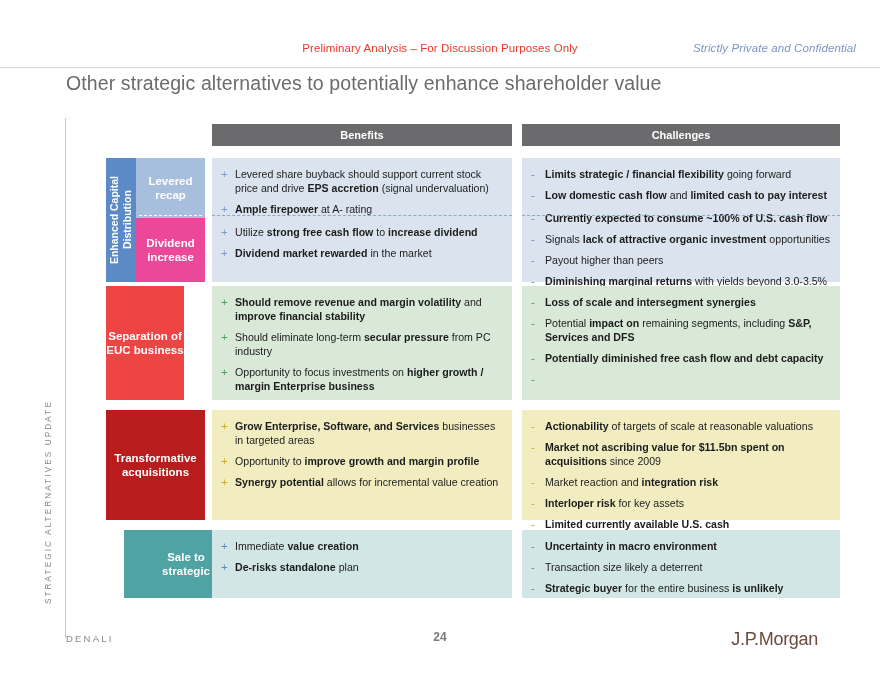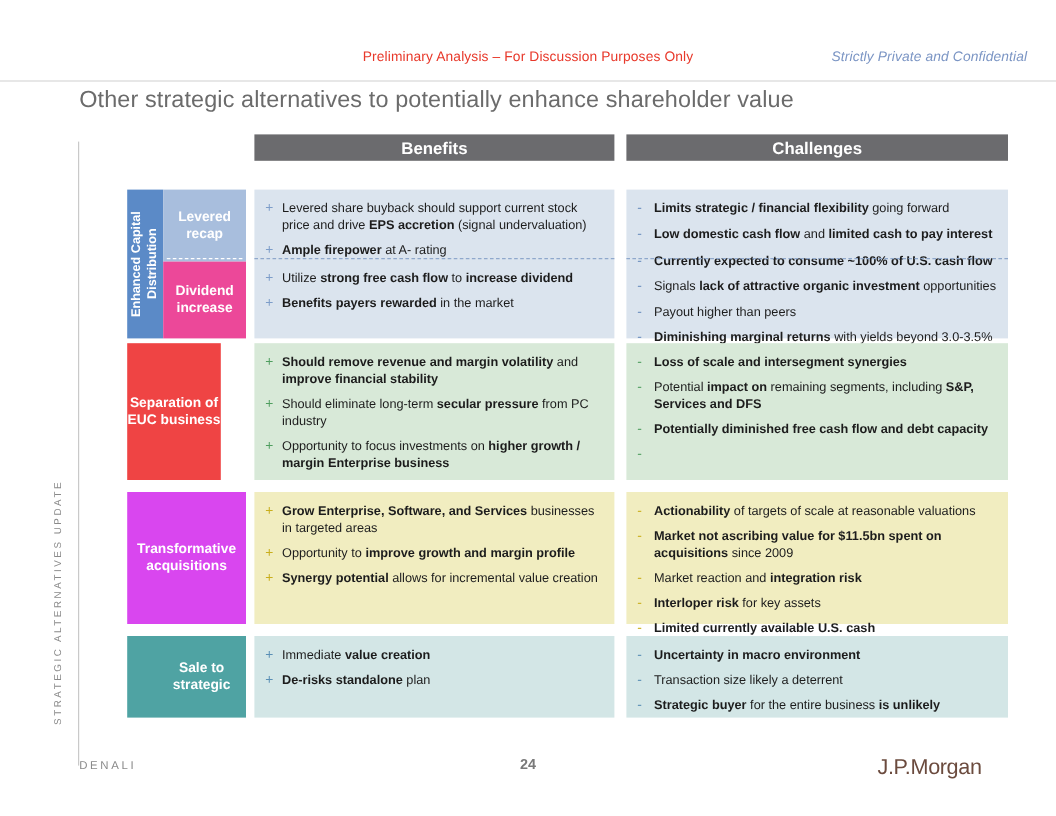--- a/index.html
+++ b/index.html
@@ -78,25 +78,25 @@
     font-size: 8.2px;
     letter-spacing: 2.1px;
     writing-mode: vertical-rl;
     transform: rotate(180deg);
     white-space: nowrap;
   }
 
   
   .col-head {
     position: absolute;
-    top: 112px;
+    top: 124px;
     height: 22px;
     background: #6b6b6e;
     color: #ffffff;
-    font-size: 14px;
+    font-size: 11px;
     font-weight: bold;
     display: flex;
     align-items: center;
     justify-content: center;
   }
   .col-head.benefits  { left: 212px; width: 300px; }
   .col-head.challenges{ left: 522px; width: 318px; }
   .cat-cell {
     position: absolute;
     box-sizing: border-box;
@@ -218,34 +218,34 @@
     </div>
     <div class="cat-cell" style="left: 136px; top: 158px; width: 69px; height: 60px; background: rgb(168, 190, 221);">
       <span>Levered recap</span>
     </div>
     <div class="cat-cell" style="left: 136px; top: 218px; width: 69px; height: 64px; background: #ec4899;">
       <span>Dividend increase</span>
     </div>
     <div class="cat-cell" style="left: 106px; top: 286px; width: 78px; height: 114px; background: #ef4444;">
       <span>Separation of EUC business</span>
     </div>
-    <div class="cat-cell" style="left: 106px; top: 410px; width: 99px; height: 110px; background: #d946ef;">
+    <div class="cat-cell" style="left: 106px; top: 410px; width: 99px; height: 110px; background: #b91c1c;">
       <span>Transformative acquisitions</span>
     </div>
-    <div class="cat-cell" style="left: 106px; top: 530px; width: 99px; height: 68px; background: rgb(79, 163, 163); padding-left: 25px;">
+    <div class="cat-cell" style="left: 124px; top: 530px; width: 99px; height: 68px; background: rgb(79, 163, 163); padding-left: 25px;">
       <span>Sale to strategic</span>
     </div>
     <div class="content-cell" style="left: 212px; top: 158px; width: 300px; height: 124px; background: rgb(219, 228, 238);">
       <div class="bullet-group">
         <div class="bullet"><span class="mk" style="color:#7d9dc9">+</span>Levered share buyback should support current stock price and drive <b>EPS accretion</b> (signal undervaluation)</div>
         <div class="bullet"><span class="mk" style="color:#7d9dc9">+</span><b>Ample firepower</b> at A- rating</div>
       </div>
       <div class="bullet-group" style="margin-top:9px">
         <div class="bullet"><span class="mk" style="color:#7d9dc9">+</span>Utilize <b>strong free cash flow</b> to <b>increase dividend</b></div>
-        <div class="bullet"><span class="mk" style="color:#7d9dc9">+</span><b>Benefits payers rewarded</b> in the market</div>
+        <div class="bullet"><span class="mk" style="color:#7d9dc9">+</span><b>Dividend market rewarded</b> in the market</div>
       </div>
     </div>
     <div class="content-cell" style="left: 522px; top: 158px; width: 318px; height: 124px; background: rgb(219, 228, 238);">
       <div class="bullet-group">
         <div class="bullet"><span class="mk" style="color:#6d8fbf">-</span><b>Limits strategic / financial flexibility</b> going forward</div>
         <div class="bullet"><span class="mk" style="color:#6d8fbf">-</span><b>Low domestic cash flow</b> and <b>limited cash to pay interest</b></div>
       </div>
       <div class="bullet-group" style="margin-top:9px">
         <div class="bullet"><span class="mk" style="color:#6d8fbf">-</span><b>Currently expected to consume ~100% of U.S. cash flow</b></div>
         <div class="bullet"><span class="mk" style="color:#6d8fbf">-</span>Signals <b>lack of attractive organic investment</b> opportunities</div>

